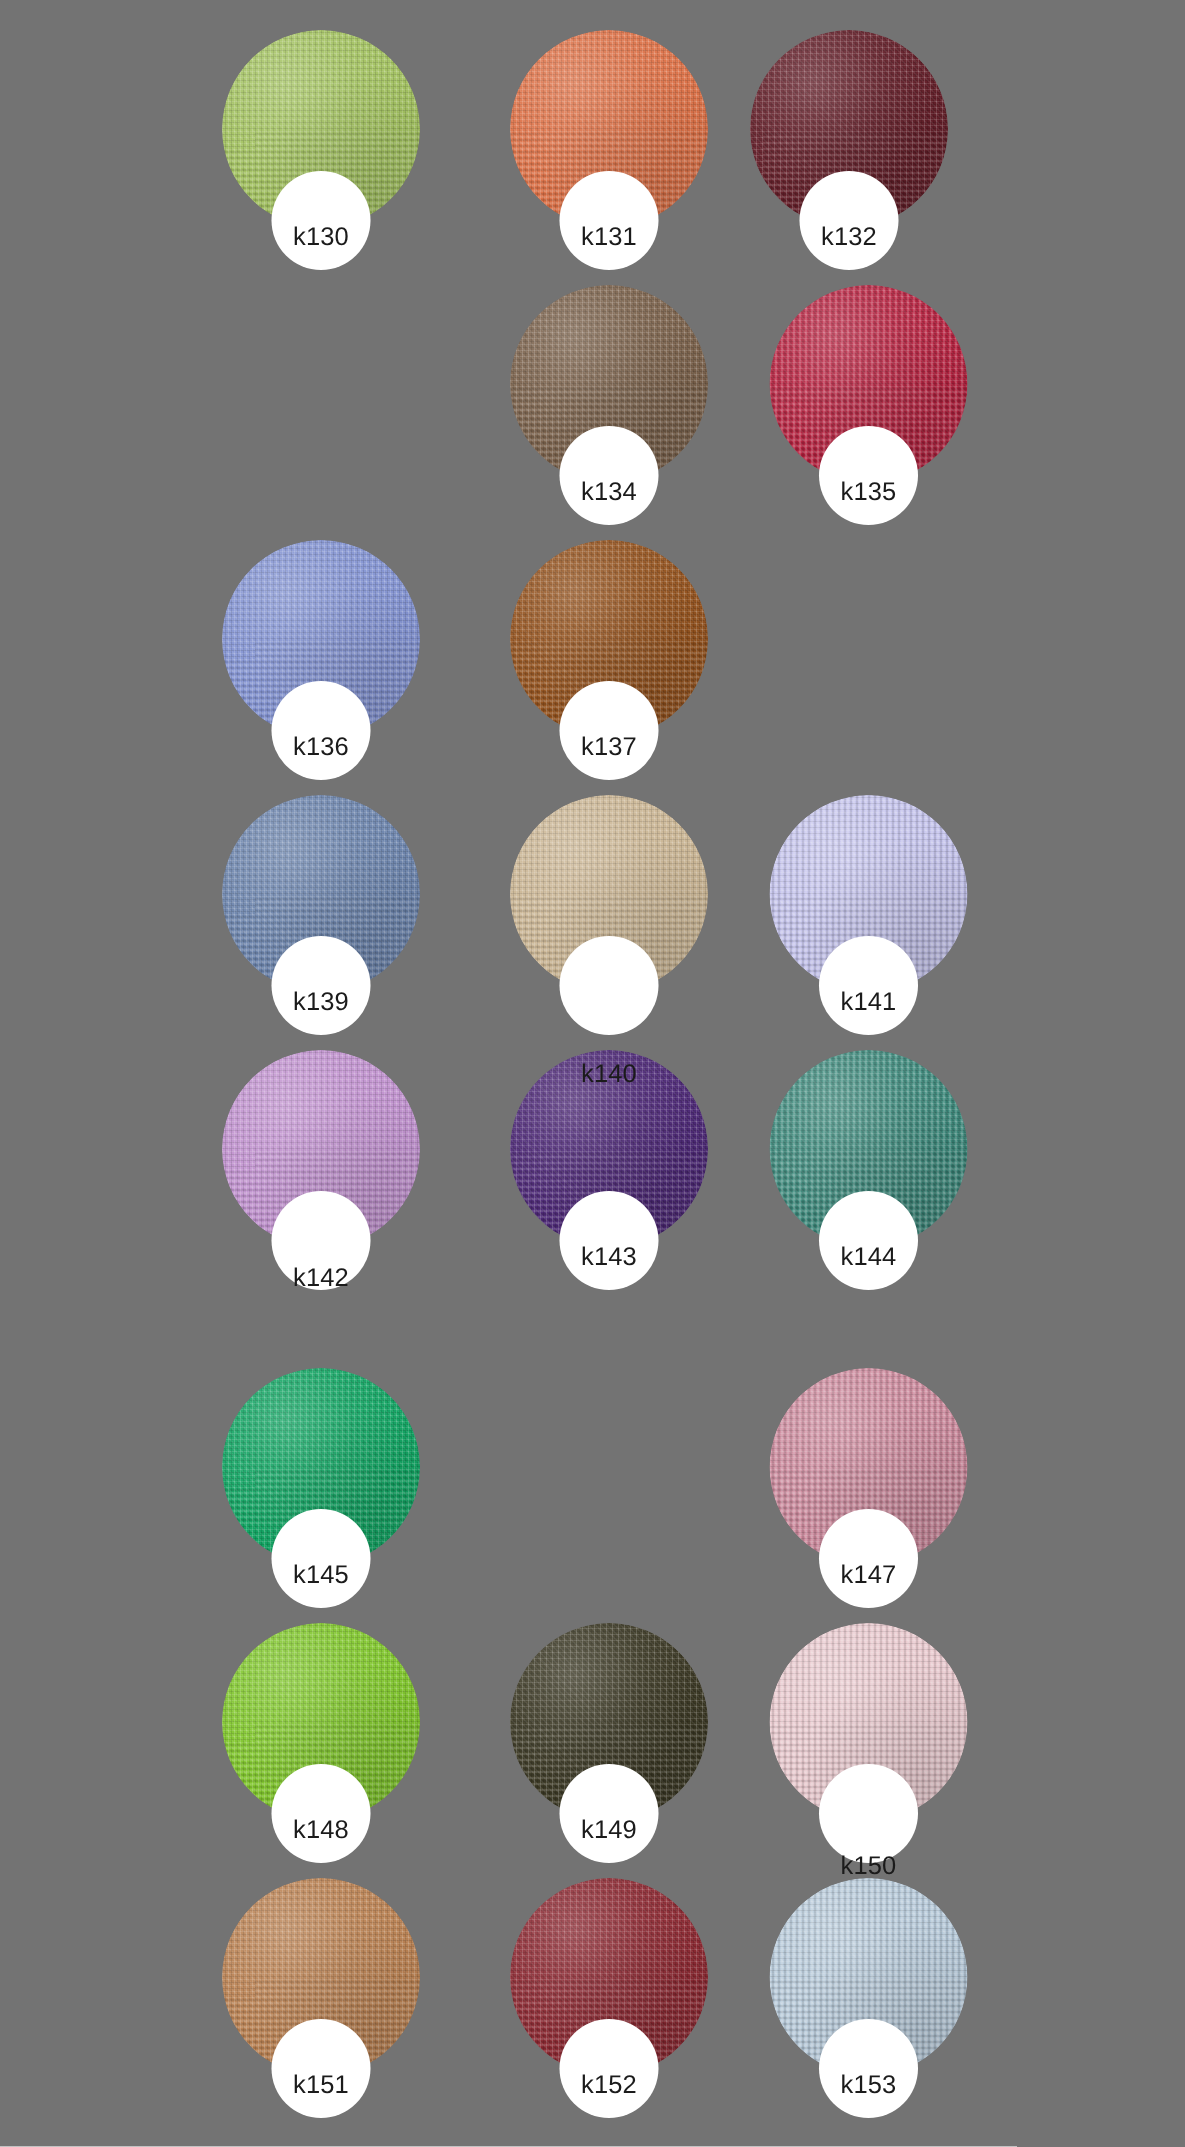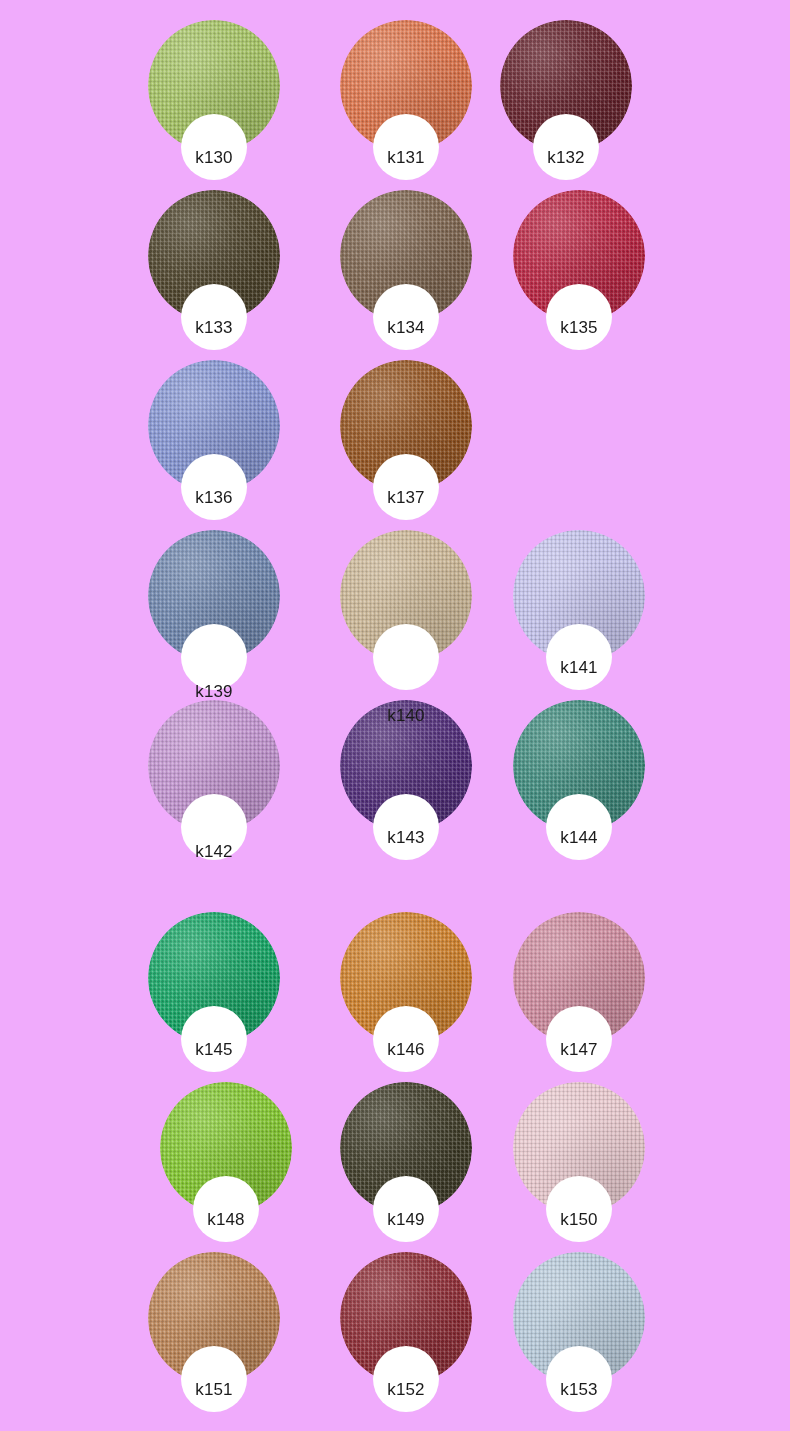--- a/index.html
+++ b/index.html
@@ -121,21 +121,21 @@
     line-height: 20px;
     letter-spacing: 0.1px;
     color: #1b1b1b;
     z-index: 4;
     white-space: nowrap;
   }
 </style>
 </head>
 <body>
 
-<div id="swatch-sheet" style="width: 790px; height: 1431px; background: #f0abfc;">
+<div id="swatch-sheet" style="width: 790px; height: 1431px; background: #737373;">
     <div class="swatch-cell" style="left: 148px; top: 20px; width: 132px; height: 152px;">
       <div class="swatch-disc" style="width: 132px; height: 132px;">
         <div class="swatch-fill" style="background: rgb(163, 194, 97);"></div>
         <div class="swatch-weave"></div>
         <div class="swatch-shade"></div>
       </div>
       <div class="swatch-notch" style="width: 66px; height: 66px; margin-left: -33px; top: 94px; background: rgb(255, 255, 255);"></div>
       <div class="swatch-label" style="width: 132px; color: rgb(27, 27, 27);">k130</div>
     </div>
     <div class="swatch-cell" style="left: 340px; top: 20px; width: 132px; height: 152px;">
@@ -149,29 +149,20 @@
     </div>
     <div class="swatch-cell" style="left: 500px; top: 20px; width: 132px; height: 152px;">
       <div class="swatch-disc" style="width: 132px; height: 132px;">
         <div class="swatch-fill" style="background: rgb(100, 32, 42);"></div>
         <div class="swatch-weave"></div>
         <div class="swatch-shade"></div>
       </div>
       <div class="swatch-notch" style="width: 66px; height: 66px; margin-left: -33px; top: 94px; background: rgb(255, 255, 255);"></div>
       <div class="swatch-label" style="width: 132px; color: rgb(27, 27, 27);">k132</div>
     </div>
-    <div class="swatch-cell" style="left: 148px; top: 190px; width: 132px; height: 152px;">
-      <div class="swatch-disc" style="width: 132px; height: 132px;">
-        <div class="swatch-fill" style="background: rgb(76, 66, 41);"></div>
-        <div class="swatch-weave"></div>
-        <div class="swatch-shade"></div>
-      </div>
-      <div class="swatch-notch" style="width: 66px; height: 66px; margin-left: -33px; top: 94px; background: rgb(255, 255, 255);"></div>
-      <div class="swatch-label" style="width: 132px; color: rgb(27, 27, 27);">k133</div>
-    </div>
     <div class="swatch-cell" style="left: 340px; top: 190px; width: 132px; height: 152px;">
       <div class="swatch-disc" style="width: 132px; height: 132px;">
         <div class="swatch-fill" style="background: rgb(123, 98, 76);"></div>
         <div class="swatch-weave"></div>
         <div class="swatch-shade"></div>
       </div>
       <div class="swatch-notch" style="width: 66px; height: 66px; margin-left: -33px; top: 94px; background: rgb(255, 255, 255);"></div>
       <div class="swatch-label" style="width: 132px; color: rgb(27, 27, 27);">k134</div>
     </div>
     <div class="swatch-cell" style="left: 513px; top: 190px; width: 132px; height: 152px;">
@@ -201,21 +192,21 @@
       <div class="swatch-notch" style="width: 66px; height: 66px; margin-left: -33px; top: 94px; background: rgb(255, 255, 255);"></div>
       <div class="swatch-label" style="width: 132px; color: rgb(27, 27, 27);">k137</div>
     </div>
     <div class="swatch-cell" style="left: 148px; top: 530px; width: 132px; height: 152px;">
       <div class="swatch-disc" style="width: 132px; height: 132px;">
         <div class="swatch-fill" style="background: rgb(109, 133, 173);"></div>
         <div class="swatch-weave"></div>
         <div class="swatch-shade"></div>
       </div>
       <div class="swatch-notch" style="width: 66px; height: 66px; margin-left: -33px; top: 94px; background: rgb(255, 255, 255);"></div>
-      <div class="swatch-label" style="width: 132px; color: rgb(27, 27, 27); margin-top: 24px;">k139</div>
+      <div class="swatch-label" style="width: 132px; color: rgb(27, 27, 27);">k139</div>
     </div>
     <div class="swatch-cell" style="left: 340px; top: 530px; width: 132px; height: 152px;">
       <div class="swatch-disc" style="width: 132px; height: 132px;">
         <div class="swatch-fill" style="background: rgb(203, 182, 149);"></div>
         <div class="swatch-weave"></div>
         <div class="swatch-shade"></div>
       </div>
       <div class="swatch-notch" style="width: 66px; height: 66px; margin-left: -33px; top: 94px; background: rgb(255, 255, 255);"></div>
       <div class="swatch-label" style="width: 132px; color: rgb(27, 27, 27); margin-top: 48px;">k140</div>
     </div>
@@ -257,39 +248,30 @@
     </div>
     <div class="swatch-cell" style="left: 148px; top: 912px; width: 132px; height: 152px;">
       <div class="swatch-disc" style="width: 132px; height: 132px;">
         <div class="swatch-fill" style="background: rgb(19, 164, 99);"></div>
         <div class="swatch-weave"></div>
         <div class="swatch-shade"></div>
       </div>
       <div class="swatch-notch" style="width: 66px; height: 66px; margin-left: -33px; top: 94px; background: rgb(255, 255, 255);"></div>
       <div class="swatch-label" style="width: 132px; color: rgb(27, 27, 27);">k145</div>
     </div>
-    <div class="swatch-cell" style="left: 340px; top: 912px; width: 132px; height: 152px;">
-      <div class="swatch-disc" style="width: 132px; height: 132px;">
-        <div class="swatch-fill" style="background: rgb(205, 126, 40);"></div>
-        <div class="swatch-weave"></div>
-        <div class="swatch-shade"></div>
-      </div>
-      <div class="swatch-notch" style="width: 66px; height: 66px; margin-left: -33px; top: 94px; background: rgb(255, 255, 255);"></div>
-      <div class="swatch-label" style="width: 132px; color: rgb(27, 27, 27);">k146</div>
-    </div>
     <div class="swatch-cell" style="left: 513px; top: 912px; width: 132px; height: 152px;">
       <div class="swatch-disc" style="width: 132px; height: 132px;">
         <div class="swatch-fill" style="background: rgb(205, 138, 157);"></div>
         <div class="swatch-weave"></div>
         <div class="swatch-shade"></div>
       </div>
       <div class="swatch-notch" style="width: 66px; height: 66px; margin-left: -33px; top: 94px; background: rgb(255, 255, 255);"></div>
       <div class="swatch-label" style="width: 132px; color: rgb(27, 27, 27);">k147</div>
     </div>
-    <div class="swatch-cell" style="left: 160px; top: 1082px; width: 132px; height: 152px;">
+    <div class="swatch-cell" style="left: 148px; top: 1082px; width: 132px; height: 152px;">
       <div class="swatch-disc" style="width: 132px; height: 132px;">
         <div class="swatch-fill" style="background: rgb(128, 198, 45);"></div>
         <div class="swatch-weave"></div>
         <div class="swatch-shade"></div>
       </div>
       <div class="swatch-notch" style="width: 66px; height: 66px; margin-left: -33px; top: 94px; background: rgb(255, 255, 255);"></div>
       <div class="swatch-label" style="width: 132px; color: rgb(27, 27, 27);">k148</div>
     </div>
     <div class="swatch-cell" style="left: 340px; top: 1082px; width: 132px; height: 152px;">
       <div class="swatch-disc" style="width: 132px; height: 132px;">
@@ -300,21 +282,21 @@
       <div class="swatch-notch" style="width: 66px; height: 66px; margin-left: -33px; top: 94px; background: rgb(255, 255, 255);"></div>
       <div class="swatch-label" style="width: 132px; color: rgb(27, 27, 27);">k149</div>
     </div>
     <div class="swatch-cell" style="left: 513px; top: 1082px; width: 132px; height: 152px;">
       <div class="swatch-disc" style="width: 132px; height: 132px;">
         <div class="swatch-fill" style="background: rgb(233, 201, 206);"></div>
         <div class="swatch-weave"></div>
         <div class="swatch-shade"></div>
       </div>
       <div class="swatch-notch" style="width: 66px; height: 66px; margin-left: -33px; top: 94px; background: rgb(255, 255, 255);"></div>
-      <div class="swatch-label" style="width: 132px; color: rgb(27, 27, 27);">k150</div>
+      <div class="swatch-label" style="width: 132px; color: rgb(27, 27, 27); margin-top: 24px;">k150</div>
     </div>
     <div class="swatch-cell" style="left: 148px; top: 1252px; width: 132px; height: 152px;">
       <div class="swatch-disc" style="width: 132px; height: 132px;">
         <div class="swatch-fill" style="background: rgb(186, 130, 83);"></div>
         <div class="swatch-weave"></div>
         <div class="swatch-shade"></div>
       </div>
       <div class="swatch-notch" style="width: 66px; height: 66px; margin-left: -33px; top: 94px; background: rgb(255, 255, 255);"></div>
       <div class="swatch-label" style="width: 132px; color: rgb(27, 27, 27);">k151</div>
     </div>

